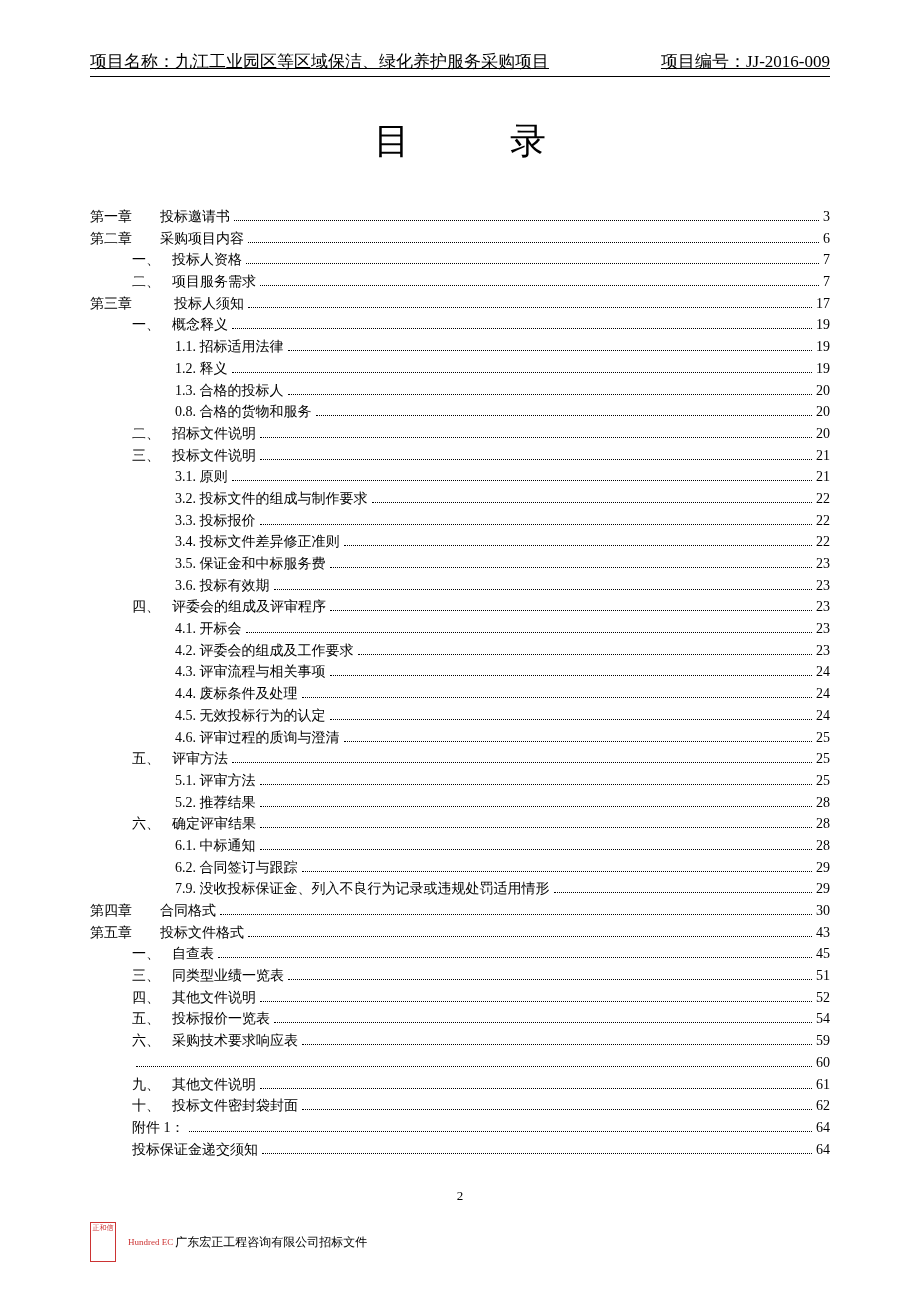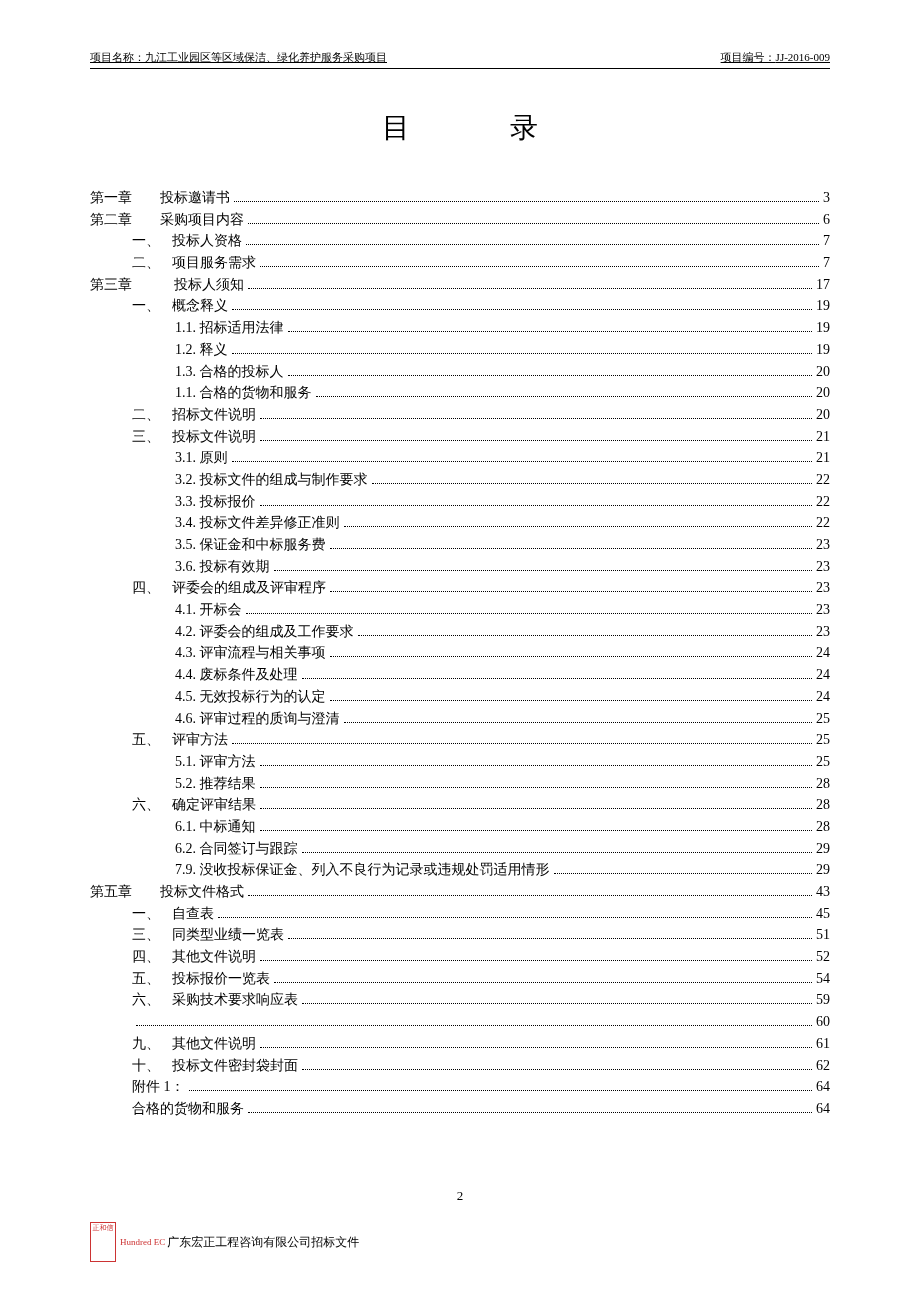--- a/index.html
+++ b/index.html
@@ -19,31 +19,31 @@
       padding: 50px 90px 40px 90px;
       min-height: 1302px;
       position: relative;
     }
     .header {
       display: flex;
       justify-content: space-between;
       border-bottom: 1px solid #000;
       padding-bottom: 3px;
       margin-bottom: 40px;
-      font-size: 11px;
+      font-size: 17px;
     }
     .header-left {
       text-decoration: underline;
     }
     .header-right {
       text-decoration: underline;
     }
     .title {
       text-align: center;
-      font-size: 28px;
+      font-size: 36px;
       font-weight: normal;
       letter-spacing: 100px;
       margin-bottom: 40px;
       padding-left: 100px;
     }
     .toc {
       line-height: 1.55;
     }
     .toc-entry {
       display: flex;
@@ -99,20 +99,21 @@
       font-size: 7px;
       line-height: 1.2;
       text-align: center;
       padding: 1px;
       margin-right: 2px;
       vertical-align: middle;
     }
     .hundred {
       color: #c33;
       font-size: 9px;
+      margin-left: 8px;
     }
   </style>
 </head>
 <body>
 
 <div class="page">
   <div class="header">
     <span class="header-left">
       <span>项目名称：</span><span>九江工业园区等区域保洁、绿化养护服务采购项目</span>
     </span>
@@ -163,21 +164,21 @@
         <span class="toc-label"><span>1.2.  释义</span></span>
         <span class="toc-dots"></span>
         <span class="toc-page">19</span>
       </div>
       <div class="toc-entry indent-2">
         <span class="toc-label"><span>1.3.  合格的投标人</span></span>
         <span class="toc-dots"></span>
         <span class="toc-page">20</span>
       </div>
       <div class="toc-entry indent-2">
-        <span class="toc-label"><span>1.1.  合格的货物和服务</span></span>
+        <span class="toc-label"><span>0.8.  合格的货物和服务</span></span>
         <span class="toc-dots"></span>
         <span class="toc-page">20</span>
       </div>
       <div class="toc-entry indent-1">
         <span class="toc-label"><span class="sec-label">二、</span><span>招标文件说明</span></span>
         <span class="toc-dots"></span>
         <span class="toc-page">20</span>
       </div>
       <div class="toc-entry indent-1">
         <span class="toc-label"><span class="sec-label">三、</span><span>投标文件说明</span></span>
@@ -278,20 +279,25 @@
         <span class="toc-label"><span>6.2.  合同签订与跟踪</span></span>
         <span class="toc-dots"></span>
         <span class="toc-page">29</span>
       </div>
       <div class="toc-entry indent-2">
         <span class="toc-label"><span>7.9.  没收投标保证金、列入不良行为记录或违规处罚适用情形</span></span>
         <span class="toc-dots"></span>
         <span class="toc-page">29</span>
       </div>
       <div class="toc-entry indent-0">
+        <span class="toc-label"><span class="ch-label">第四章</span><span>合同格式</span></span>
+        <span class="toc-dots"></span>
+        <span class="toc-page">30</span>
+      </div>
+      <div class="toc-entry indent-0">
         <span class="toc-label"><span class="ch-label">第五章</span><span>投标文件格式</span></span>
         <span class="toc-dots"></span>
         <span class="toc-page">43</span>
       </div>
       <div class="toc-entry indent-1">
         <span class="toc-label"><span class="sec-label">一、</span><span>自查表</span></span>
         <span class="toc-dots"></span>
         <span class="toc-page">45</span>
       </div>
       <div class="toc-entry indent-1">
@@ -327,21 +333,21 @@
         <span class="toc-label"><span class="sec-label">十、</span><span>投标文件密封袋封面</span></span>
         <span class="toc-dots"></span>
         <span class="toc-page">62</span>
       </div>
       <div class="toc-entry indent-1">
         <span class="toc-label">附件 1：</span>
         <span class="toc-dots"></span>
         <span class="toc-page">64</span>
       </div>
       <div class="toc-entry indent-1">
-        <span class="toc-label">合格的货物和服务</span>
+        <span class="toc-label">投标保证金递交须知</span>
         <span class="toc-dots"></span>
         <span class="toc-page">64</span>
       </div>
     </div>
 
   <div class="footer">
     <div class="page-number">2</div>
     <div class="footer-company">
       <span class="stamp">正和信</span>
       <span class="hundred">Hundred EC</span>

